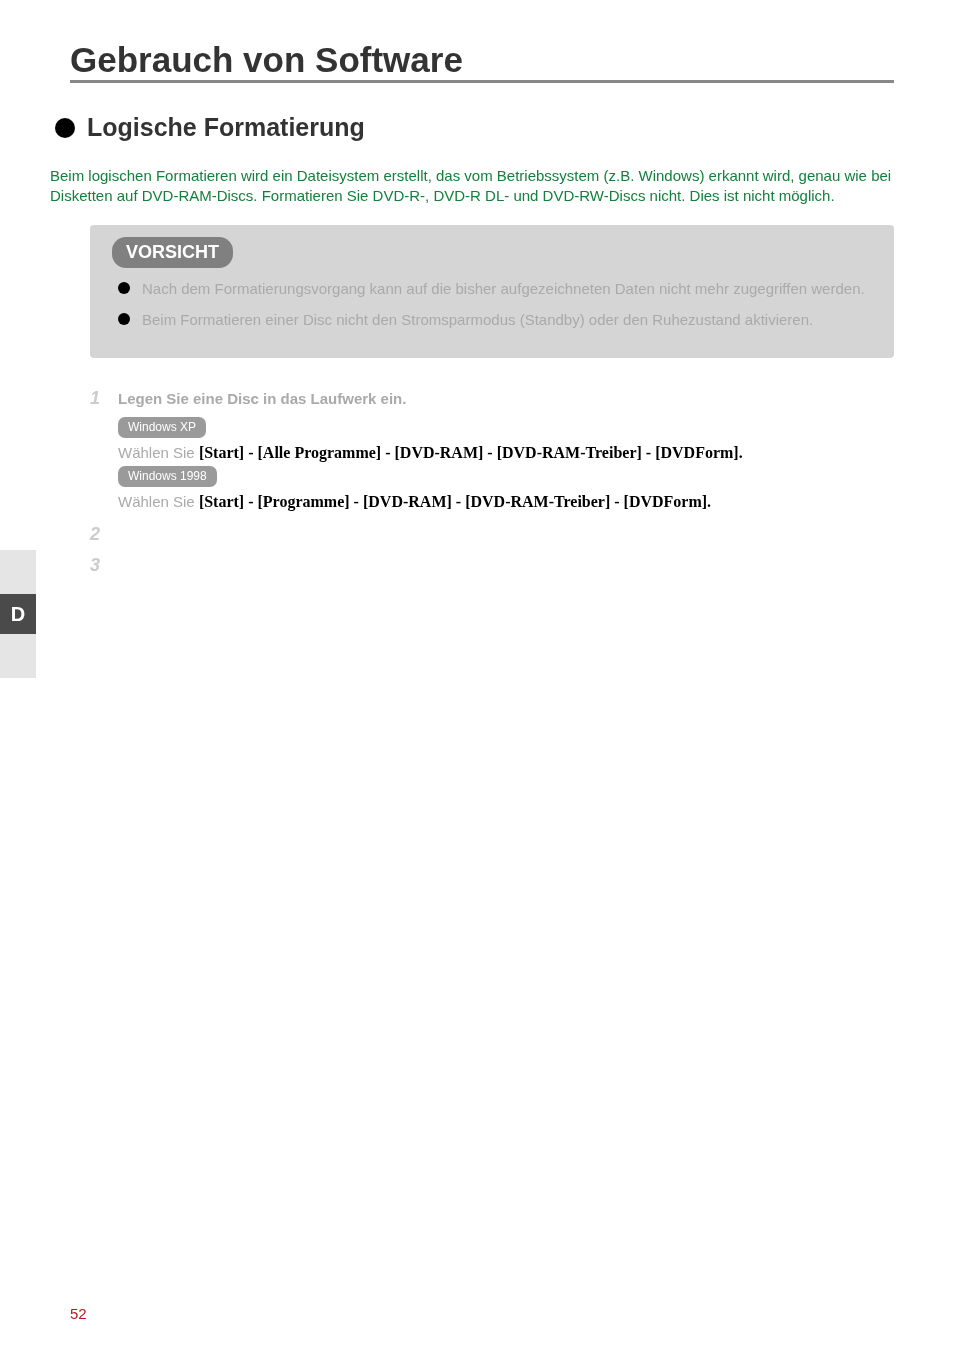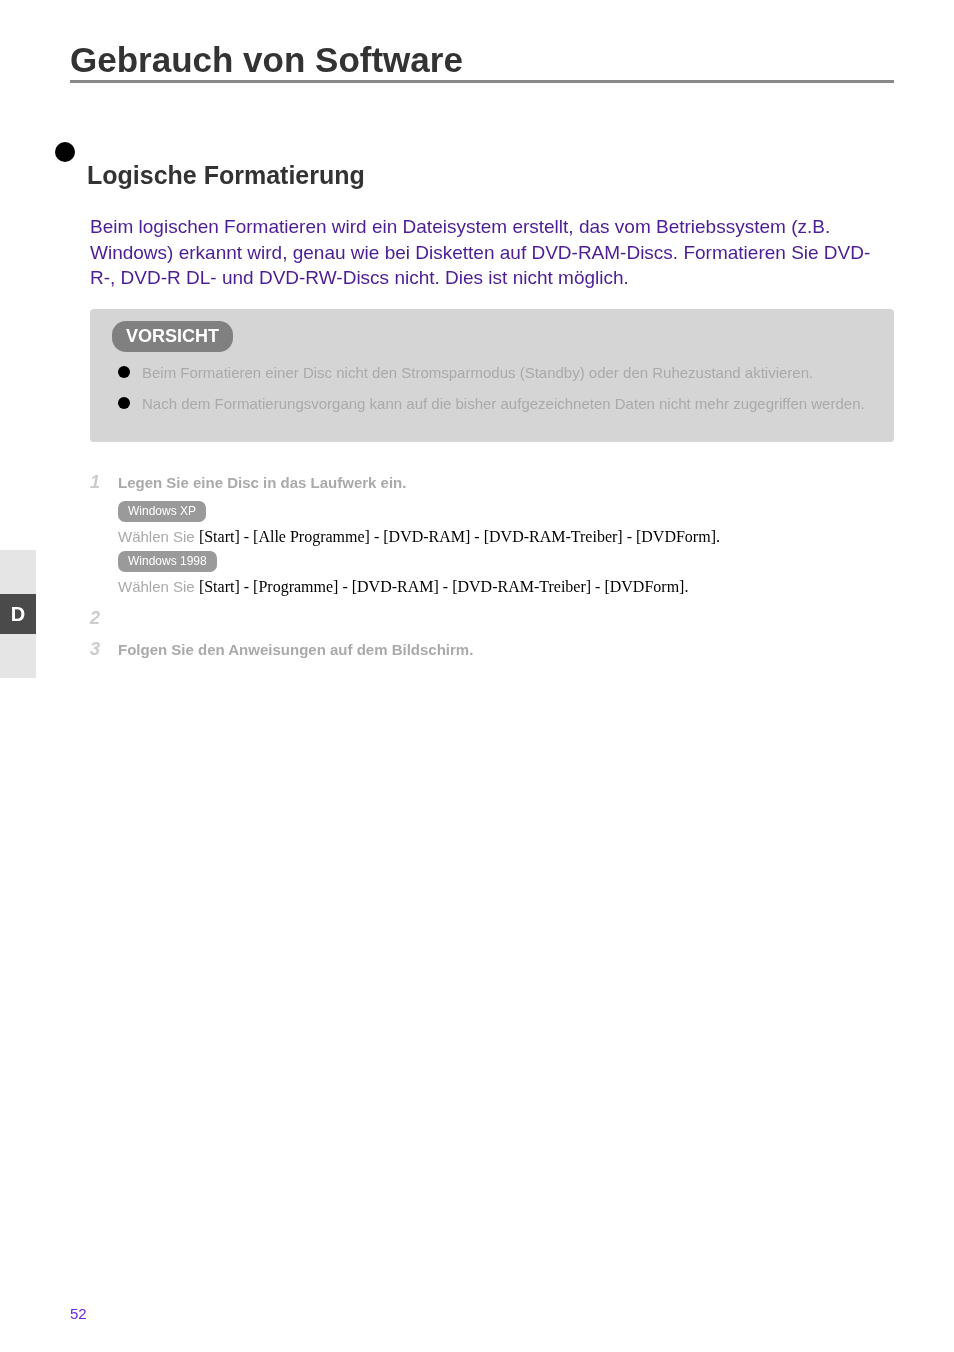--- a/index.html
+++ b/index.html
@@ -37,26 +37,24 @@
       height: 20px;
       background: #000;
       border-radius: 50%;
       margin-right: 12px;
       flex-shrink: 0;
     }
     .section-title {
       font-size: 25px;
       font-weight: bold;
       color: #333;
-      margin-top: 48px;
     }
     .intro-text {
-      margin-left: 40px;
-      font-size: 19px;
-      color: #4c1d95;
+      font-size: 15px;
+      color: #15803d;
       margin-bottom: 18px;
       line-height: 1.35;
     }
     .caution-box {
       margin-left: 40px;
       margin-right: 0;
       background: #d5d5d5;
       border-radius: 4px;
       padding: 12px 22px 18px 22px;
       position: relative;
@@ -127,20 +125,21 @@
       color: #fff;
       font-size: 12px;
       padding: 2px 10px;
       border-radius: 7px;
       margin-bottom: 3px;
     }
     .serif-text {
       font-family: "Times New Roman", Times, serif;
       color: #000;
       font-size: 16px;
+      font-weight: bold;
     }
     .dropdown-icon {
       display: inline-block;
       width: 18px;
       height: 17px;
       background: #e8e8e8;
       border: 1px solid #666;
       position: relative;
       vertical-align: middle;
       margin: 0 2px;
@@ -176,21 +175,21 @@
     }
     .tab-bot {
       height: 44px;
       background: #e5e5e5;
     }
     .page-num {
       position: absolute;
       bottom: 30px;
       left: 70px;
       font-size: 15px;
-      color: #6d28d9;
+      color: #b91c1c;
     }
     .sub-indent {
       padding-left: 12px;
     }
   </style>
 </head>
 <body>
 
 <div class="side-tab">
   <div class="tab-top"></div>
@@ -206,25 +205,25 @@
   <div class="section-title">Logische Formatierung</div>
 </div>
 
 <div class="intro-text">Beim logischen Formatieren wird ein Dateisystem erstellt, das vom Betriebssystem (z.B. Windows) erkannt wird, genau wie bei Disketten auf DVD-RAM-Discs.
 Formatieren Sie DVD-R-, DVD-R DL- und DVD-RW-Discs nicht. Dies ist nicht möglich.</div>
 
 <div class="caution-box">
   <div class="caution-label">VORSICHT</div>
   <div class="caution-item">
     <div class="caution-bullet"></div>
-    <div class="caution-text">Beim Formatieren einer Disc nicht den Stromsparmodus (Standby) oder den Ruhezustand aktivieren.</div>
+    <div class="caution-text">Nach dem Formatierungsvorgang kann auf die bisher aufgezeichneten Daten nicht mehr zugegriffen werden.</div>
   </div>
   <div class="caution-item">
     <div class="caution-bullet"></div>
-    <div class="caution-text">Nach dem Formatierungsvorgang kann auf die bisher aufgezeichneten Daten nicht mehr zugegriffen werden.</div>
+    <div class="caution-text">Beim Formatieren einer Disc nicht den Stromsparmodus (Standby) oder den Ruhezustand aktivieren.</div>
   </div>
 </div>
 
 <div class="steps">
 
   <div class="step">
     <div class="step-head">
       <div class="step-num">1</div>
       <div class="step-title">Legen Sie eine Disc in das Laufwerk ein.</div>
     </div>
@@ -240,19 +239,18 @@
 
   <div class="step">
     <div class="step-head">
       <div class="step-num">2</div>
     </div>
   </div>
 
   <div class="step">
     <div class="step-head">
       <div class="step-num">3</div>
-      <div class="step-title">Folgen Sie den Anweisungen auf dem Bildschirm.</div>
     </div>
   </div>
 
 </div>
 
 <div class="page-num">52</div>
 
 </body></html>

